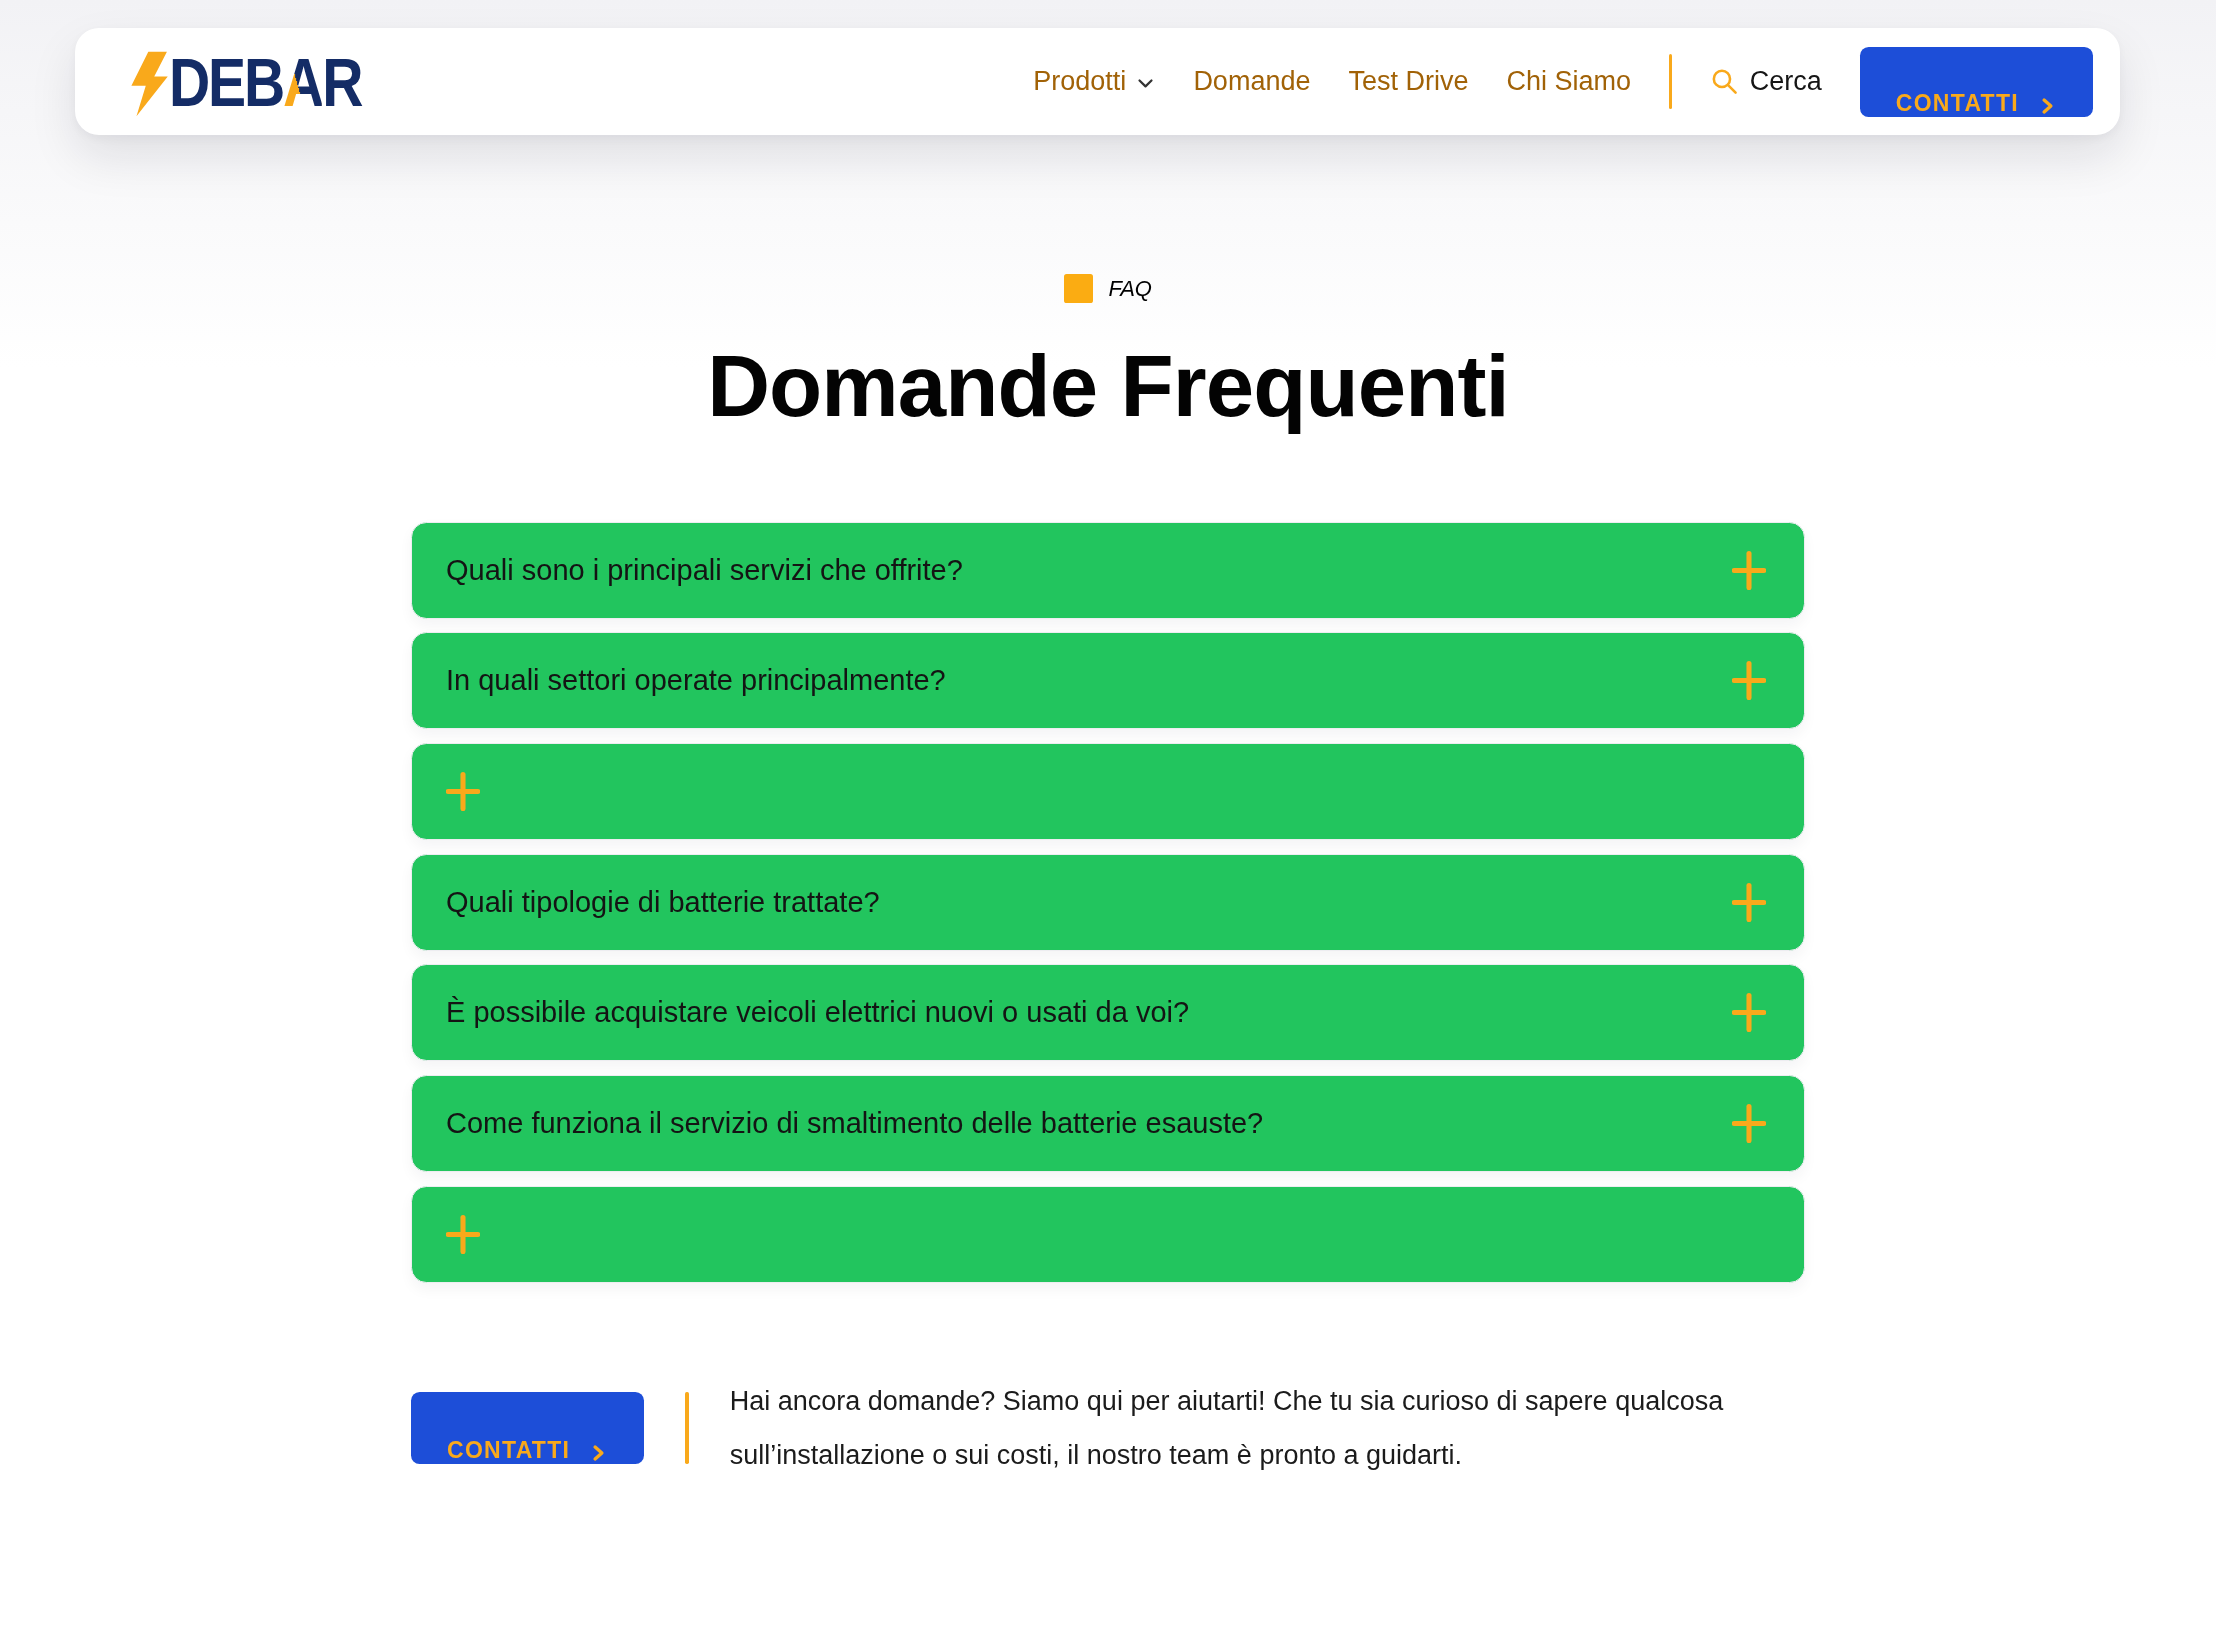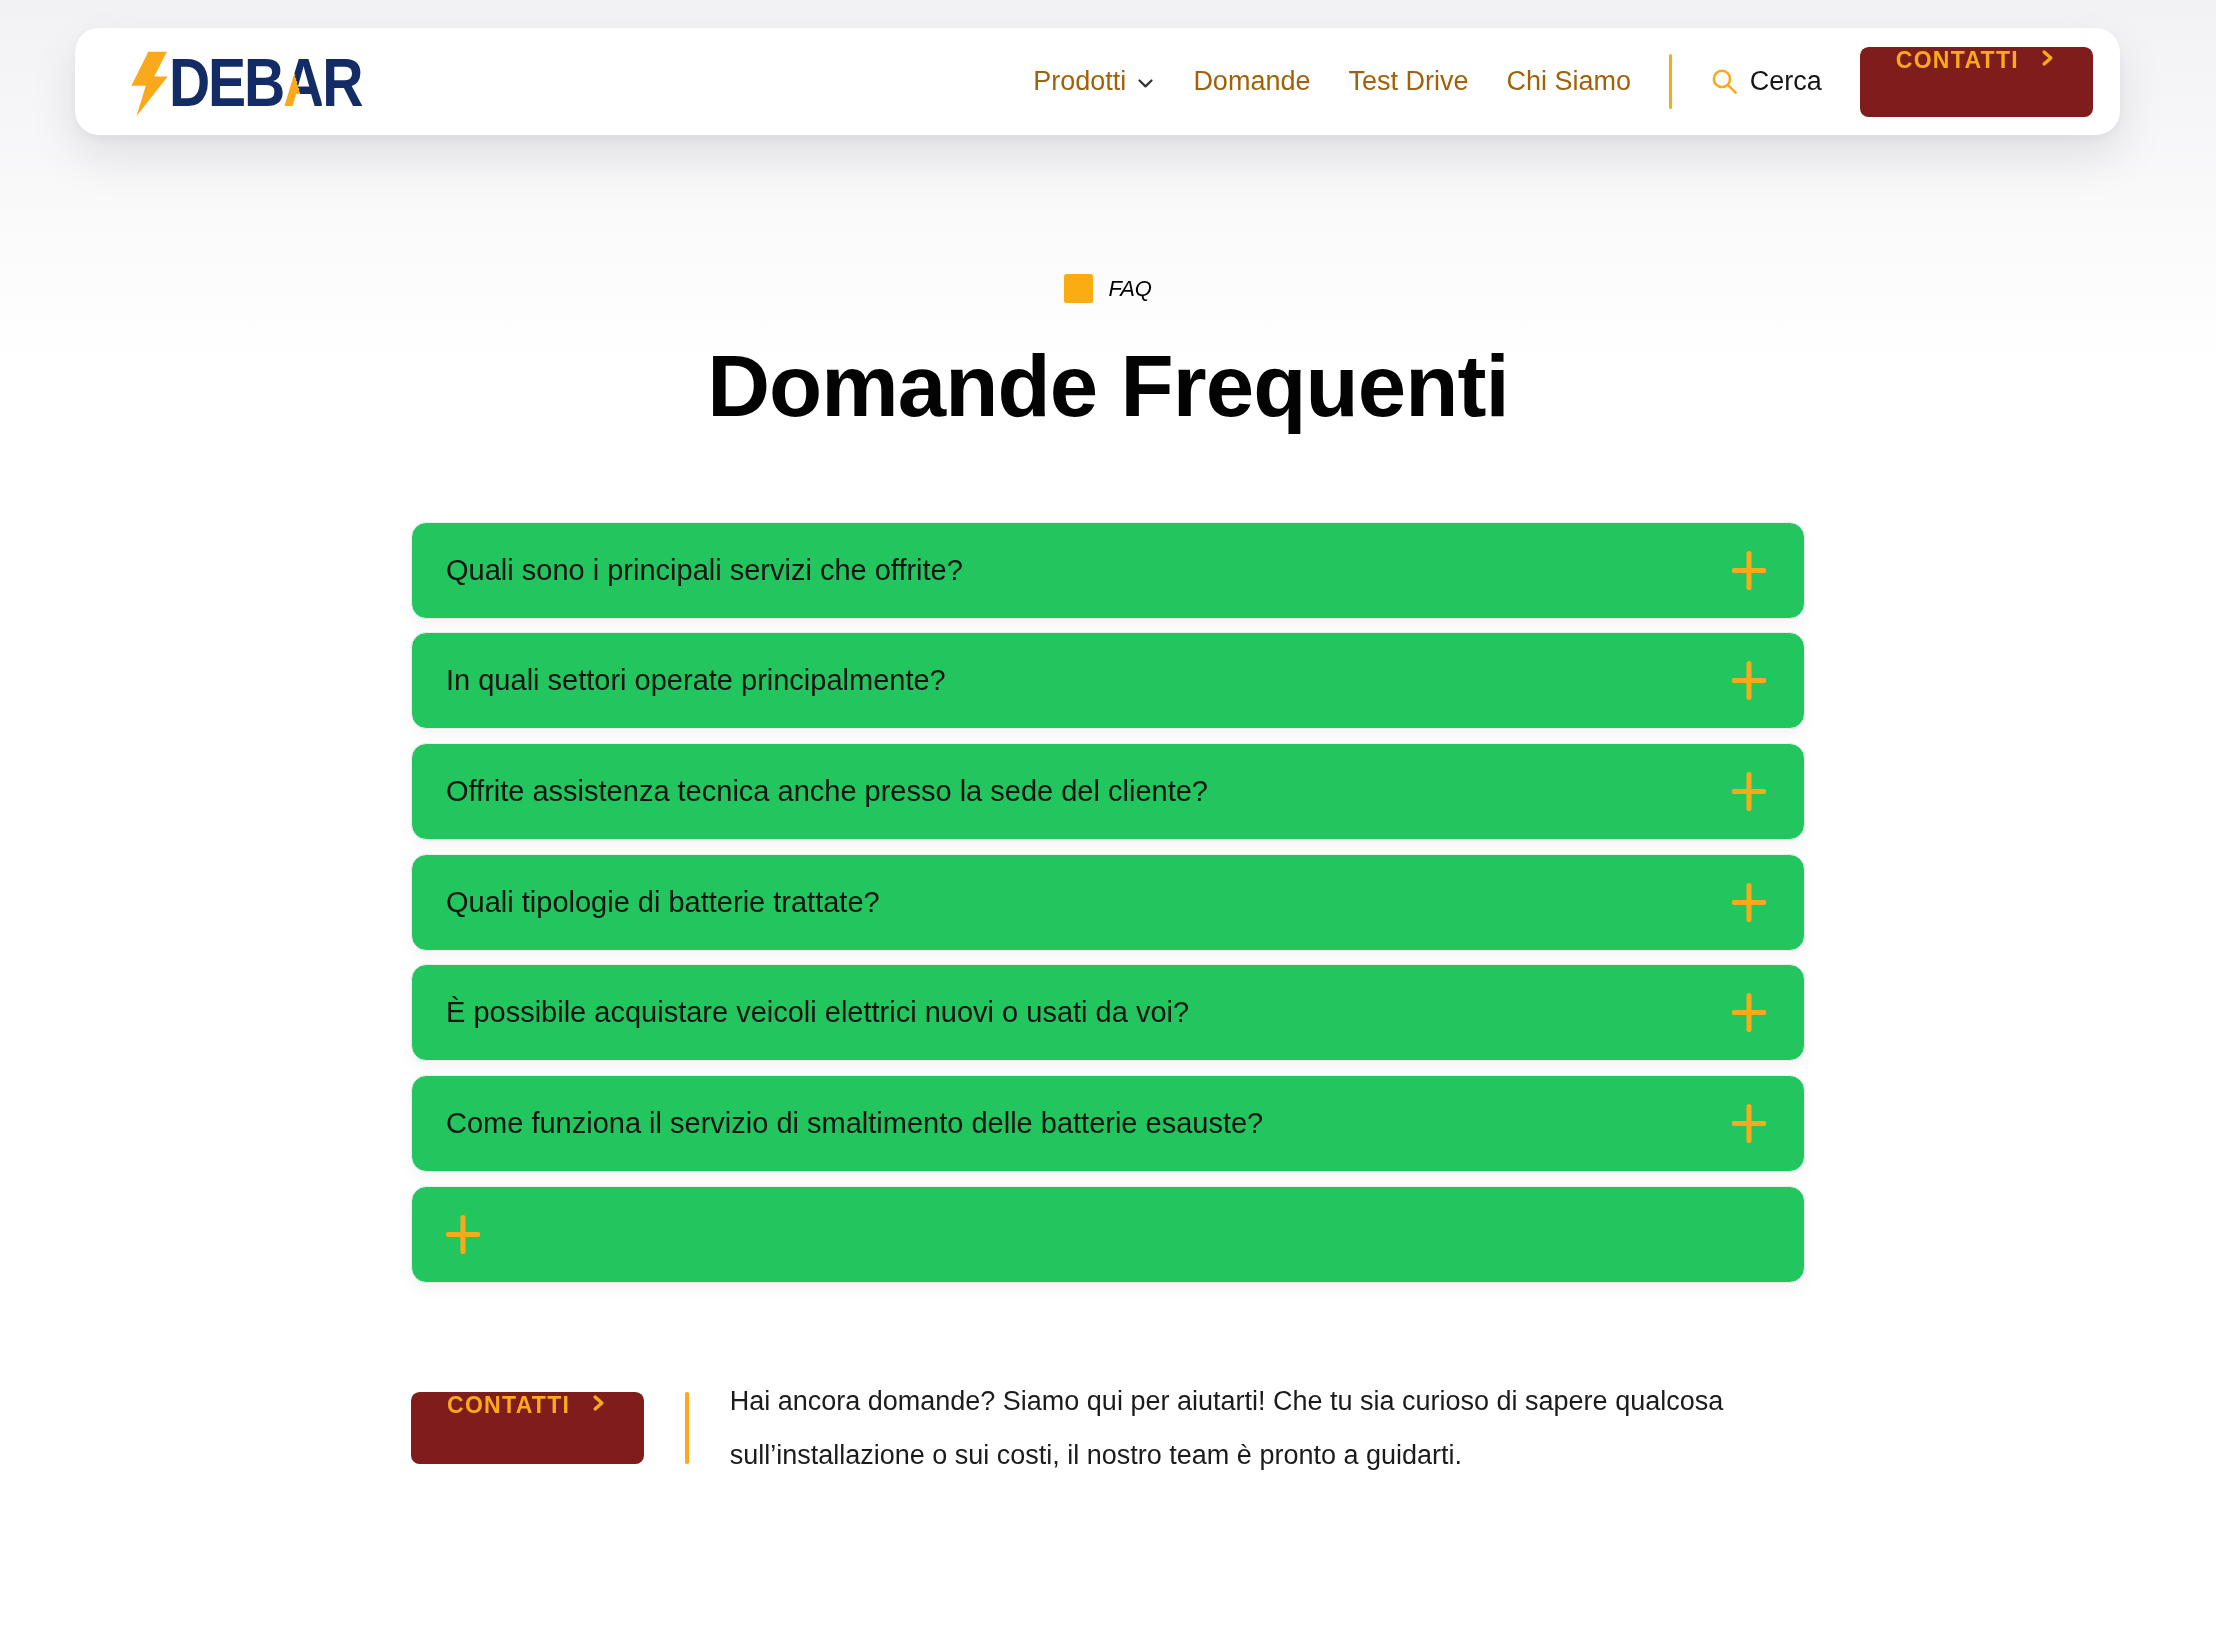--- a/index.html
+++ b/index.html
@@ -39,22 +39,22 @@
   .nav-links { display:flex; align-items:center; gap:38px; }
   .nav-link {
     display:flex; align-items:center; gap:10px;
     font-size:27px; color:#a16207; text-decoration:none; cursor:pointer;
     white-space:nowrap;
   }
   .nav-divider { width:3.4px; height:55px; background:#F9A91B; border-radius:1.7px; }
   .search-link { display:flex; align-items:center; gap:10.3px; font-size:27px; color:#161616; text-decoration:none; cursor:pointer; }
 
   .btn-contatti {
-    background:#7f1d1d; color:#F9A91B;
-    display:inline-flex; align-items:flex-start; gap:19px;
+    background:#1d4ed8; color:#F9A91B;
+    display:inline-flex; align-items:flex-end; gap:19px;
     height:70px; padding:0 36px; border-radius:8.6px;
     font-size:23px; font-weight:700; letter-spacing:1.3px;
     text-decoration:none; cursor:pointer; white-space:nowrap;
   }
 
   
   main { padding-top:139px; }
   .badge-row { display:flex; align-items:center; justify-content:center; gap:15.4px; }
   .badge-square { width:29px; height:29px; background:#FBAC12; border-radius:2.6px; display:inline-block; }
   .badge-label { font-size:22px; color:#000000;font-style:italic; }
@@ -163,21 +163,20 @@
       <div class="faq-card">
         <div class="faq-q">In quali settori operate principalmente?</div>
         <span class="plus-wrap">
           <svg width="34" height="39" viewBox="0 0 40 46" fill="none">
             <line x1="20" y1="3" x2="20" y2="43" stroke="#F9A91B" stroke-width="6" stroke-linecap="round"></line>
             <line x1="2.5" y1="23" x2="37.5" y2="23" stroke="#F9A91B" stroke-width="6" stroke-linecap="round"></line>
           </svg>
         </span>
       </div>
       <div class="faq-card">
-        <div class="faq-q">Offrite assistenza tecnica anche presso la sede del cliente?</div>
         <span class="plus-wrap">
           <svg width="34" height="39" viewBox="0 0 40 46" fill="none">
             <line x1="20" y1="3" x2="20" y2="43" stroke="#F9A91B" stroke-width="6" stroke-linecap="round"></line>
             <line x1="2.5" y1="23" x2="37.5" y2="23" stroke="#F9A91B" stroke-width="6" stroke-linecap="round"></line>
           </svg>
         </span>
       </div>
       <div class="faq-card">
         <div class="faq-q">Quali tipologie di batterie trattate?</div>
         <span class="plus-wrap">

